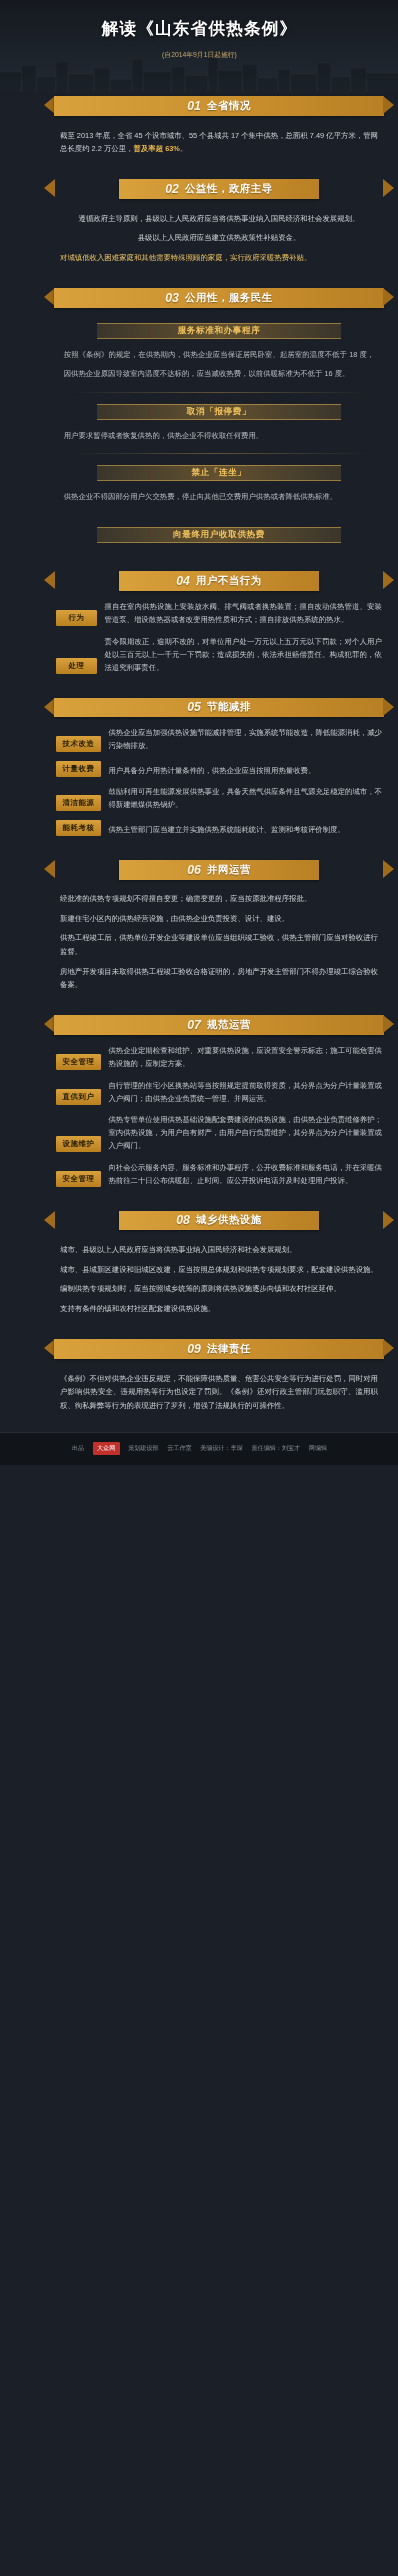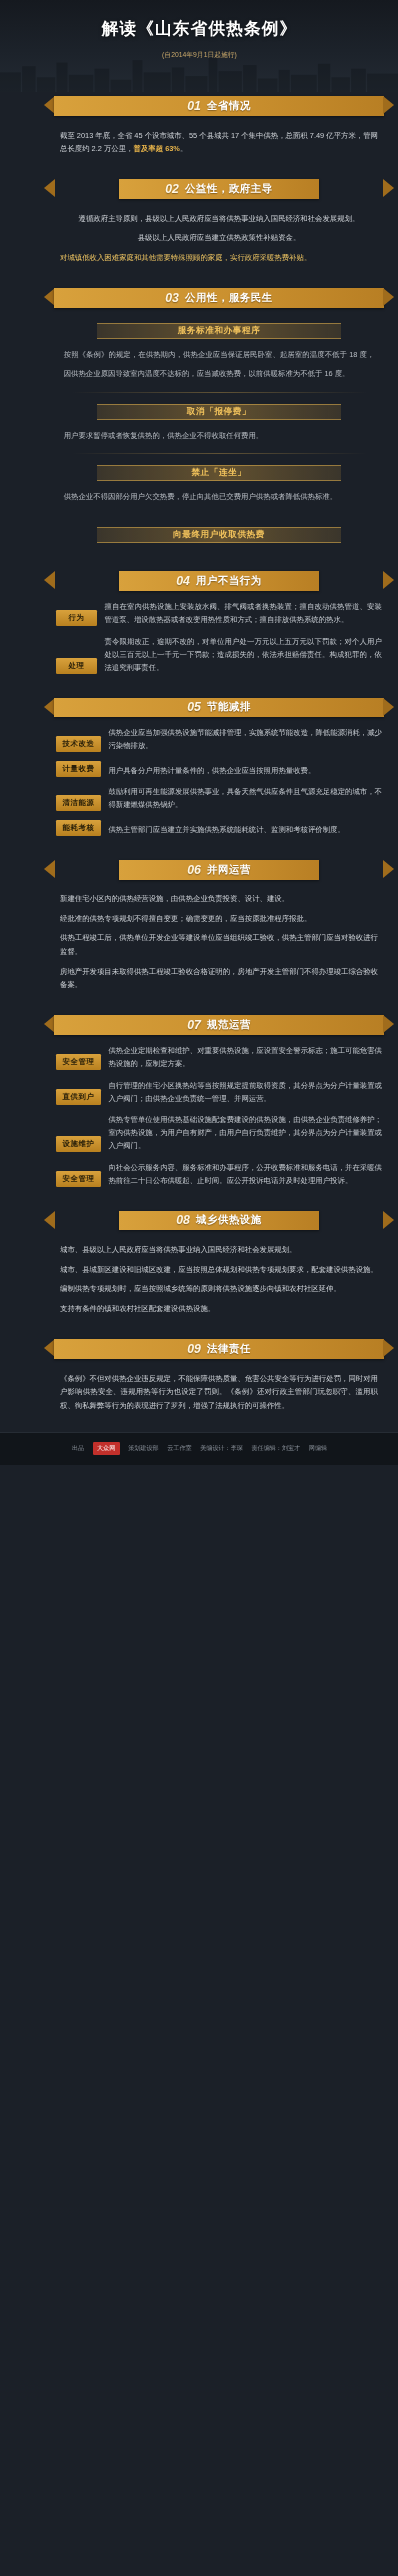--- a/index.html
+++ b/index.html
@@ -306,22 +306,22 @@
             <div class="tri-l"></div>
             <div class="band center"></div>
             <div class="tri-r"></div>
           </div>
           <div class="sec-label">
             <span class="sec-num">06</span>
             <span class="sec-name">并网运营</span>
           </div>
         </div>
         <div class="sec-body">
+          <p class="txt">经批准的供热专项规划不得擅自变更；确需变更的，应当按原批准程序报批。</p>
           <p class="txt">新建住宅小区内的供热经营设施，由供热企业负责投资、设计、建设。</p>
-          <p class="txt">经批准的供热专项规划不得擅自变更；确需变更的，应当按原批准程序报批。</p>
           <p class="txt">供热工程竣工后，供热单位开发企业等建设单位应当组织竣工验收，供热主管部门应当对验收进行监督。</p>
           <p class="txt">房地产开发项目未取得供热工程竣工验收合格证明的，房地产开发主管部门不得办理竣工综合验收备案。</p>
         </div>
       </div>
       <div class="section">
         <div class="sec-head">
           <div class="sec-bar">
             <div class="tri-l"></div>
             <div class="band"></div>
             <div class="tri-r"></div>

